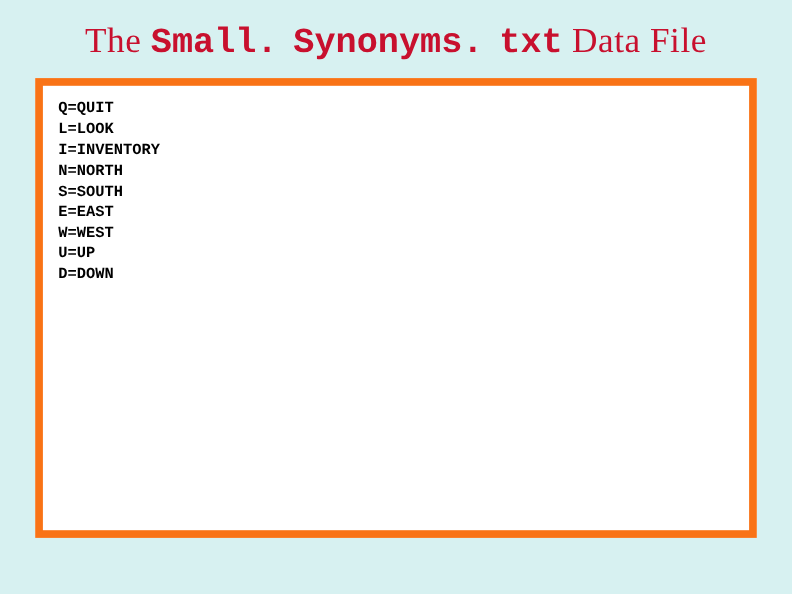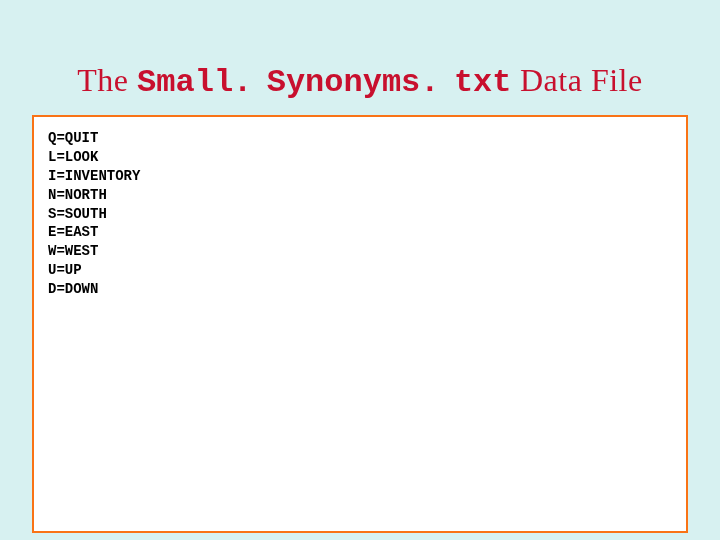--- a/index.html
+++ b/index.html
@@ -15,41 +15,40 @@
     position: relative;
   }
   .title {
     text-align: center;
     padding-top: 18px;
     padding-bottom: 14px;
     color: #c8102e;
     font-size: 32px;
     font-weight: normal;
     letter-spacing: 0.5px;
-    margin-top: 44px;
   }
   .title .prefix {
     font-family: Georgia, 'Times New Roman', serif;
   }
   .title .filename {
     font-family: 'Courier New', Courier, monospace;
     font-weight: bold;
     letter-spacing: 0;
   }
   .title .filename .space {
     display: inline-block;
     width: 0.45em;
   }
   .title .suffix {
     font-family: Georgia, 'Times New Roman', serif;
   }
   .filebox {
     margin: 0 32px 24px 32px;
     background: #ffffff;
-    border: 2px solid #f97316;
+    border: 7px solid #f97316;
     height: 418px;
     padding: 12px 14px;
   }
   .file-content {
     font-family: 'Courier New', Courier, monospace;
     font-weight: bold;
     font-size: 14px;
     line-height: 1.35;
     white-space: pre;
     color: #000;

